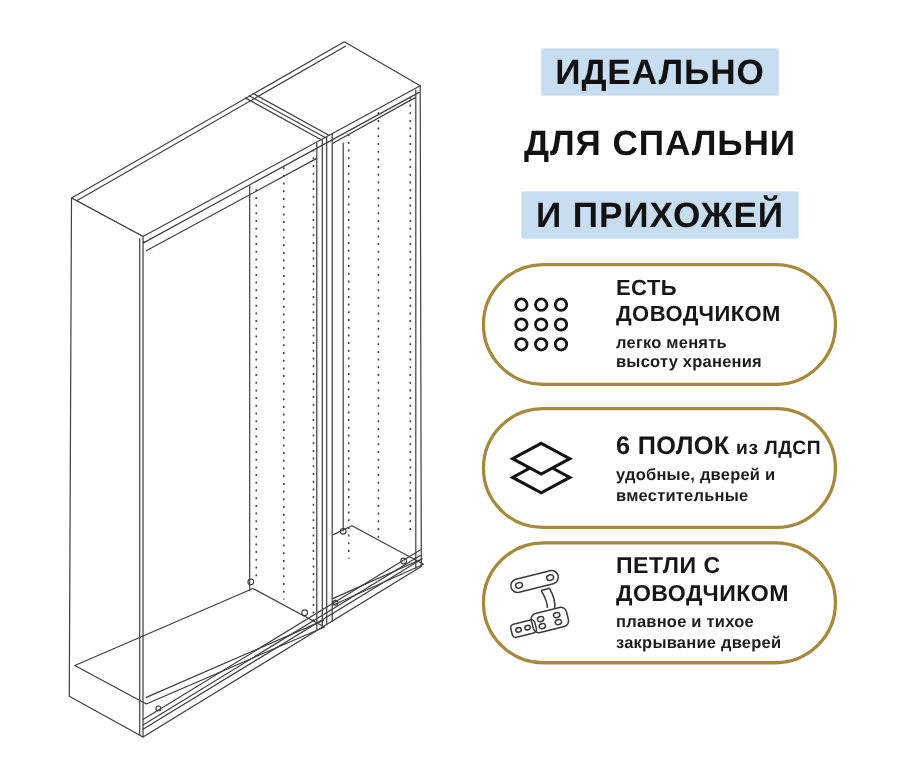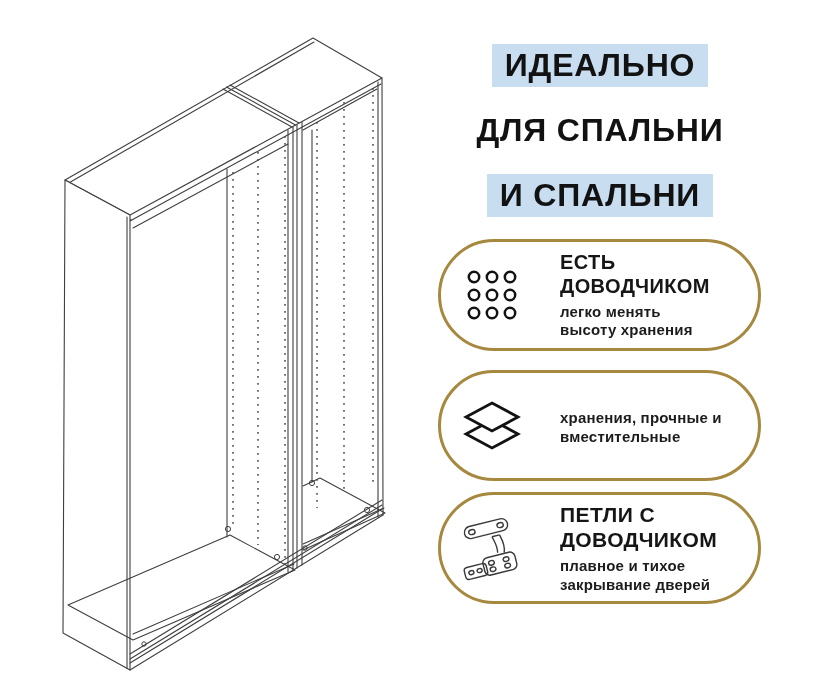--- a/index.html
+++ b/index.html
@@ -107,21 +107,21 @@
   </svg>
 
   <div class="headline">
     <div class="hl-row">
       <span class="hl-text hl-bg">ИДЕАЛЬНО</span>
     </div>
     <div class="hl-row">
       <span class="hl-text">ДЛЯ СПАЛЬНИ</span>
     </div>
     <div class="hl-row">
-      <span class="hl-text hl-bg">И СПАЛЬНИ</span>
+      <span class="hl-text hl-bg">И ПРИХОЖЕЙ</span>
     </div>
   </div>
 
   <div class="badge b1">
     <div class="icon-wrap">
       <svg width="50" height="50" viewBox="0 0 50 50" aria-hidden="true">
         <g fill="none" stroke="#121212" stroke-width="2.5">
           <circle cx="7" cy="7" r="5.2"></circle>
             <circle cx="25" cy="7" r="5.2"></circle>
             <circle cx="43" cy="7" r="5.2"></circle>
@@ -149,22 +149,25 @@
   <div class="badge b2">
     <div class="icon-wrap">
       <svg width="58" height="54" viewBox="0 0 58 54" aria-hidden="true">
         <g stroke="#121212" stroke-width="2.8" stroke-linejoin="miter">
           <path d="M29 21 L55 35 L29 49 L3 35 Z" fill="none"></path>
           <path d="M29 4 L55 18 L29 32 L3 18 Z" fill="#ffffff"></path>
         </g>
       </svg>
     </div>
     <div class="b-text">
+      <div class="b-title">
+        <span class="b-title-big">6 ПОЛОК</span><span class="b-title-suffix">из ЛДСП</span>
+      </div>
       <div class="b-sub">
-        <div>хранения, прочные и</div>
+        <div>удобные, дверей и</div>
         <div>вместительные</div>
       </div>
     </div>
   </div>
 
   <div class="badge b3">
     <div class="icon-wrap">
       <svg width="66" height="78" viewBox="0 0 66 78" aria-hidden="true">
         <g fill="none" stroke="#3a3a3a" stroke-width="1.5" stroke-linejoin="round">
           <g transform="rotate(-14 26 18)">

